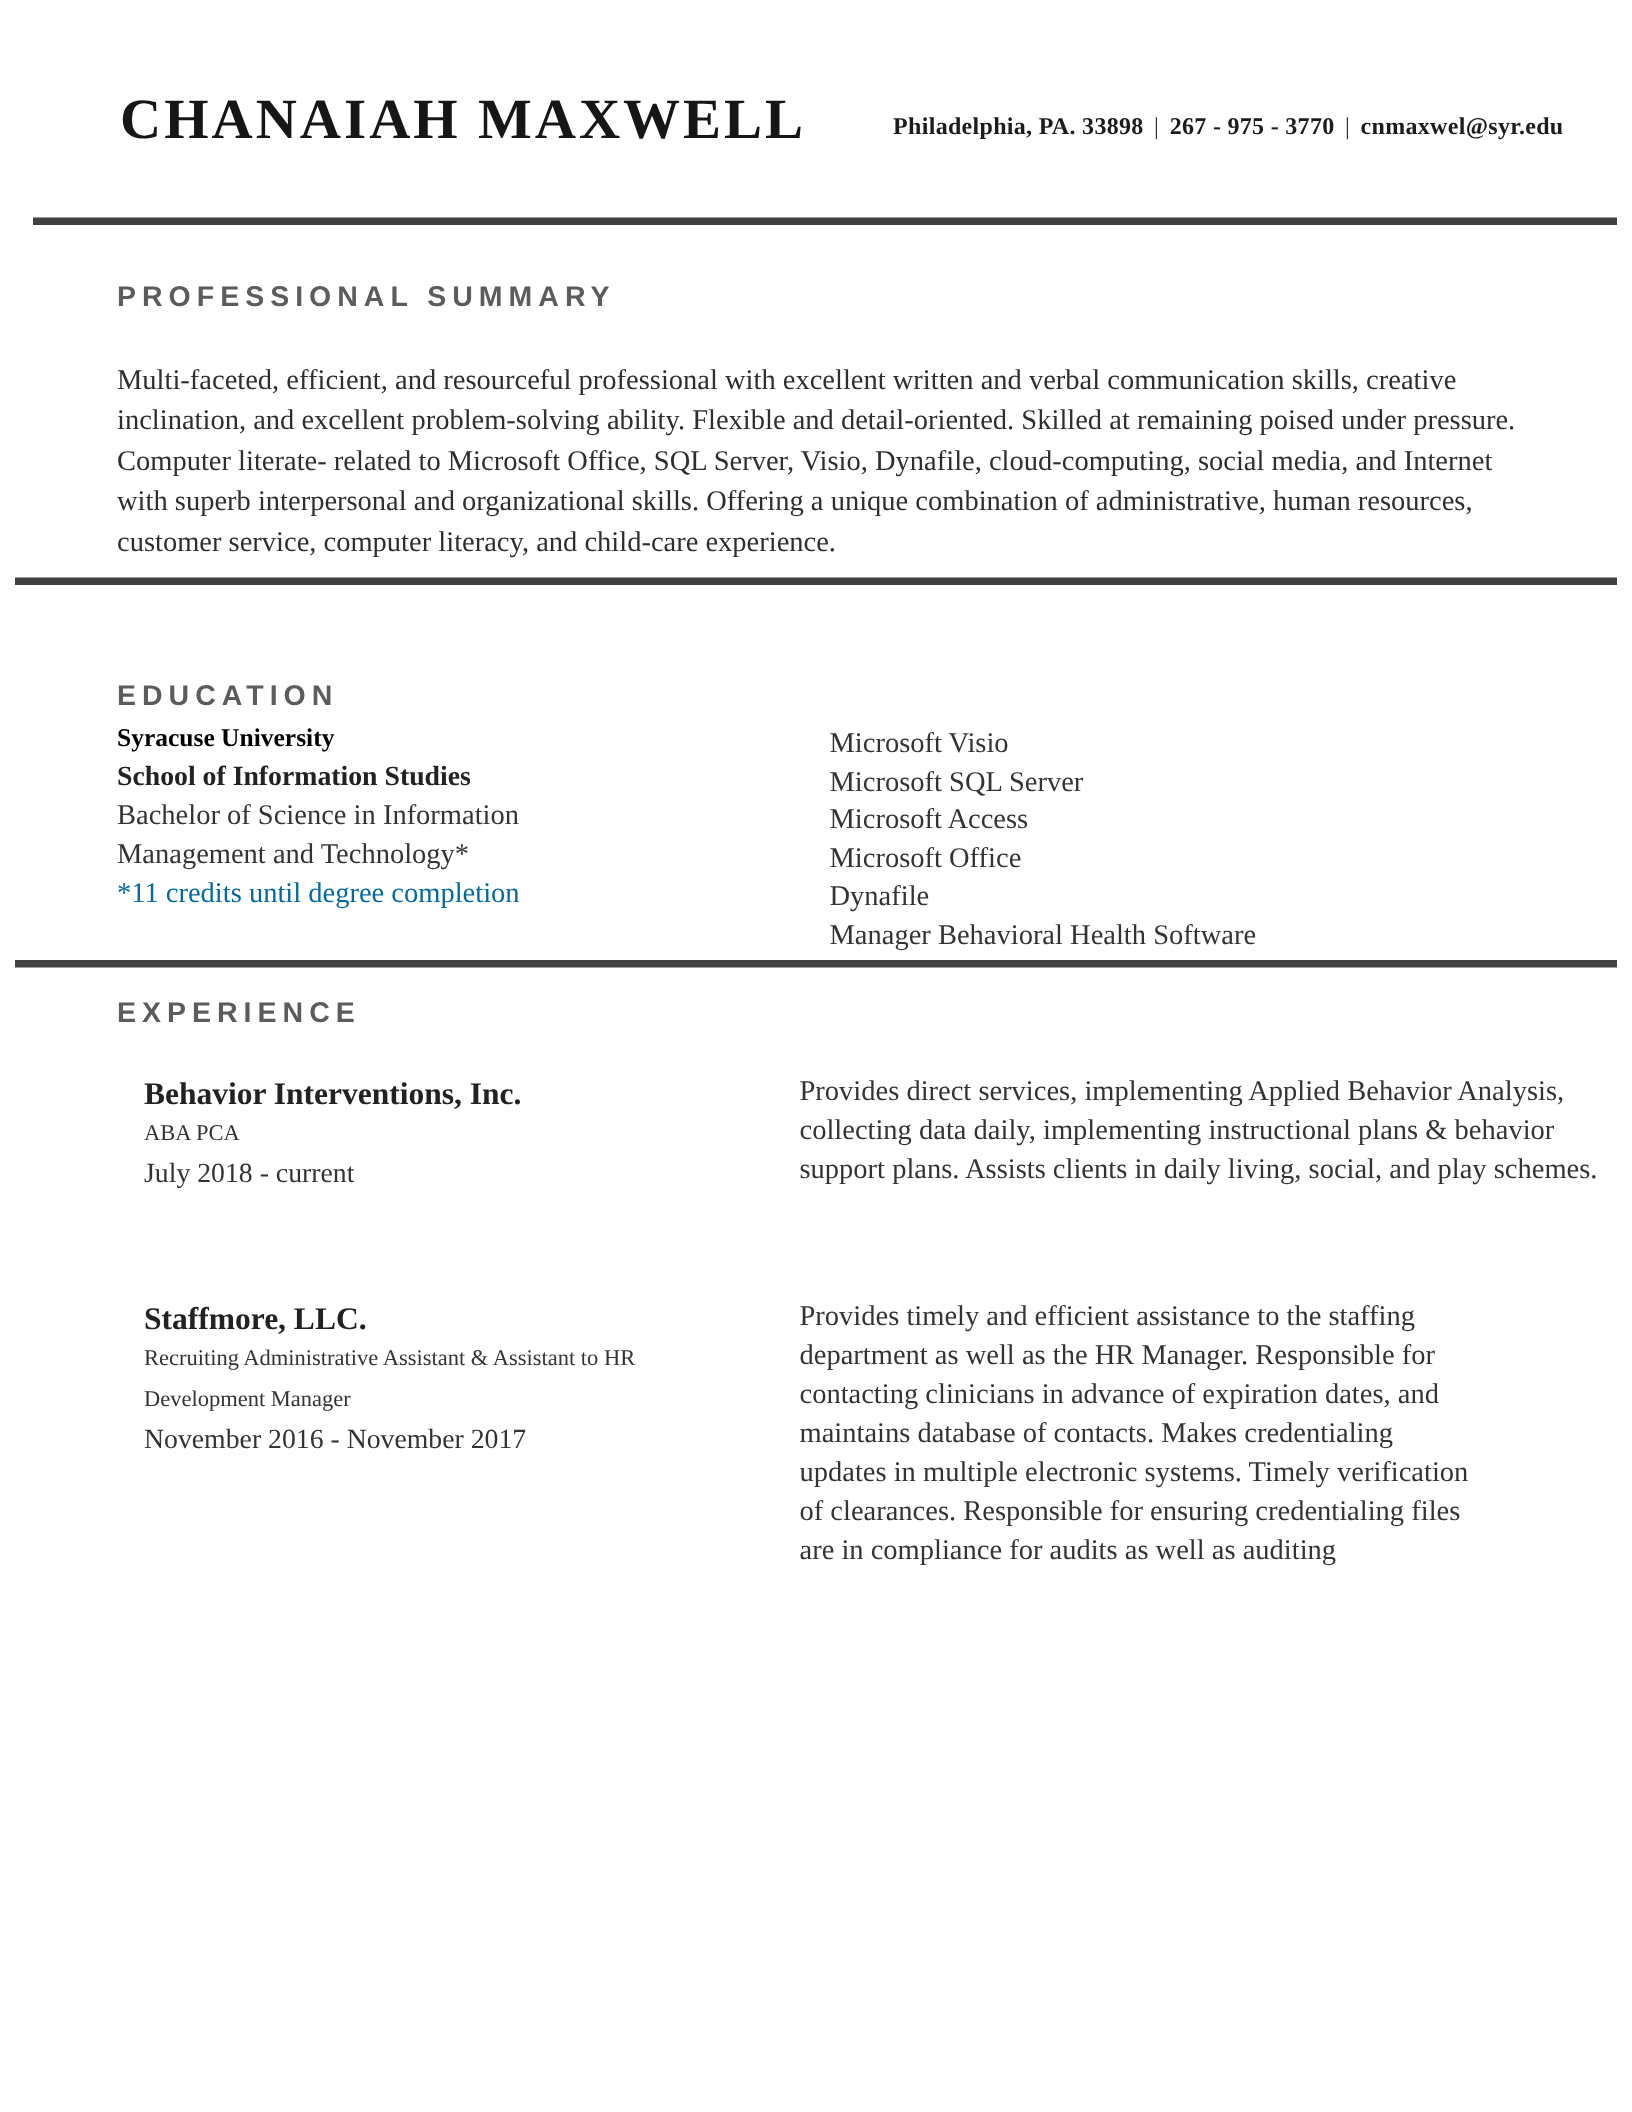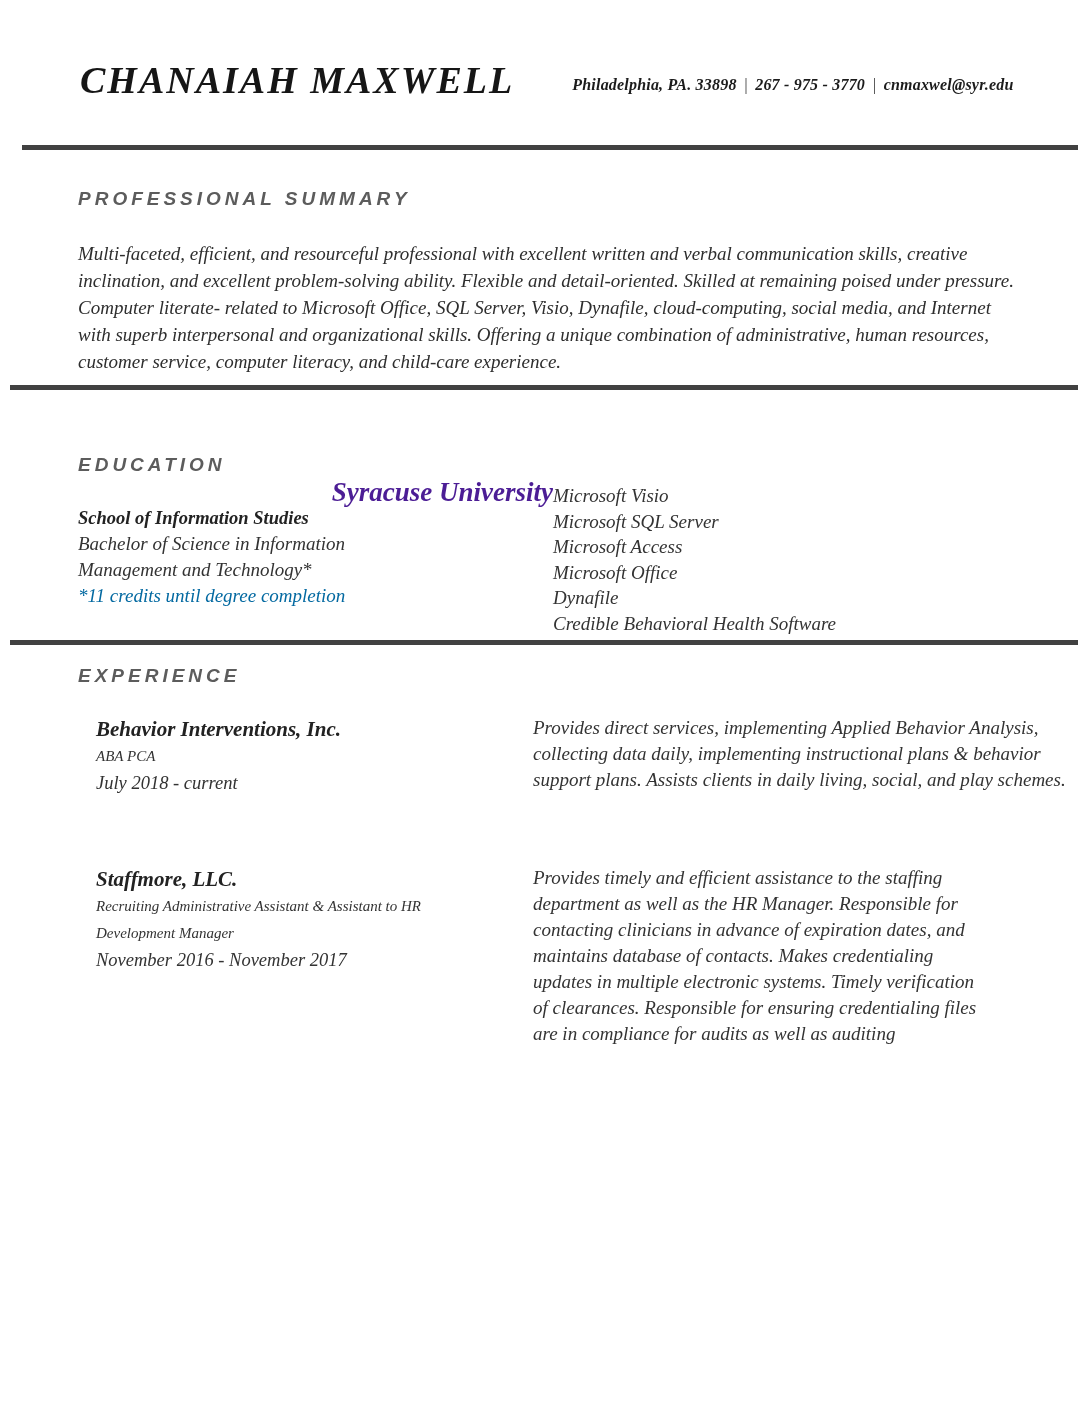--- a/index.html
+++ b/index.html
@@ -5,21 +5,20 @@
   * { margin: 0; padding: 0; box-sizing: border-box; }
   html, body { background: #ffffff; }
   body { font-family: "Liberation Serif", serif; }
 
   .page {
     position: relative;
     width: 1088px;
     height: 1048px;
     background: #ffffff;
     overflow: hidden;
-    font-style: italic;
   }
 
   
   .header {
     display: flex;
     align-items: center;
     padding: 58px 72px 0 80px;
   }
   .name {
     font-family: "Liberation Serif", serif;
@@ -66,25 +65,24 @@
     font-size: 19px;
     line-height: 27px;
     color: #2e2e2e;
   }
 
   
   .education { padding: 24px 0 0 78px; margin-top: 40px; }
   .edu-columns { display: flex; margin-top: 3px; }
   .edu-left { width: 475px; }
   .edu-school {
-    font-size: 27px;
-    font-weight: 700;
-    color: #4c1d95;
-    line-height: 26px;
-    text-align: right;
+    font-size: 17px;
+    font-weight: 700;
+    color: #000000;
+    line-height: 26px;
   }
   .edu-dept {
     font-size: 18.5px;
     font-weight: 700;
     color: #222222;
     line-height: 26px;
   }
   .edu-degree {
     max-width: 335px;
     font-size: 19px;
@@ -169,21 +167,21 @@
         <div class="edu-dept">School of Information Studies</div>
         <div class="edu-degree">Bachelor of Science in Information Management and Technology*</div>
         <div class="edu-note">*11 credits until degree completion</div>
       </div>
       <ul class="skills-list">
         <li>Microsoft Visio</li>
         <li>Microsoft SQL Server</li>
         <li>Microsoft Access</li>
         <li>Microsoft Office</li>
         <li>Dynafile</li>
-        <li>Credible Behavioral Health Software</li>
+        <li>Manager Behavioral Health Software</li>
       </ul>
     </div>
   </div>
 
   <div class="rule rule-3"></div>
 
   <div class="experience">
     <div class="section-heading">EXPERIENCE</div>
 
     <div class="job job-1">

